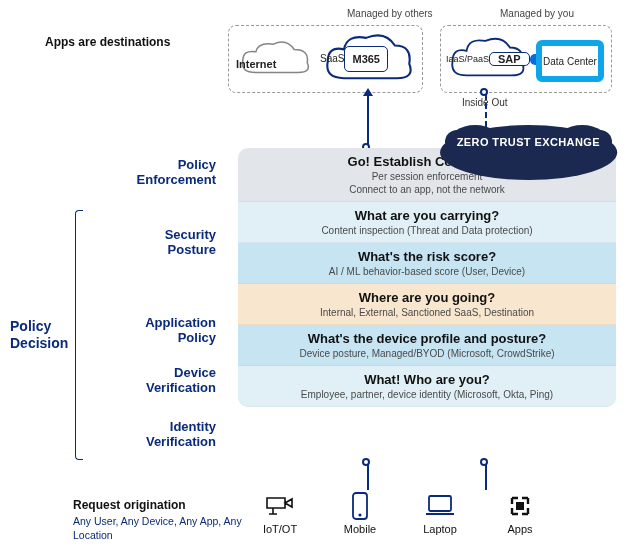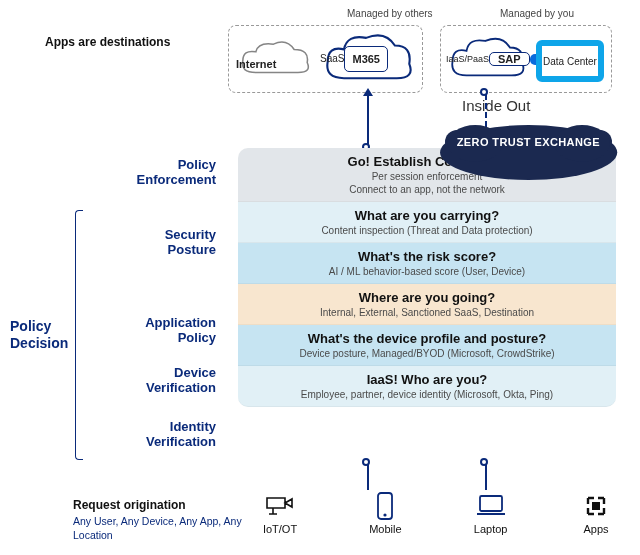--- a/index.html
+++ b/index.html
@@ -29,21 +29,21 @@
   .cloud-body { position:absolute; inset:0; display:flex; flex-direction:row; align-items:center; font-size:9px; }
 
   .cloud-internet { top:38px; left:236px; width:78px; height:46px;font-weight:bold; }
   .cloud-saas { top:30px; left:320px; width:96px; height:58px; }
   .cloud-iaas { top:30px; left:446px; width:82px; height:58px; }
   .dc-box { position:absolute; top:40px; left:536px; width:68px; height:42px; border:6px solid #0ea5e9; border-radius:6px; display:flex; align-items:center; justify-content:center; font-size:10px; background:#fff; text-align:center; }
 
   .pill { border:1.5px solid #0a2a7a; border-radius:5px; padding:6px 7px; font-weight:bold; font-size:11px; background:#fff; }
   .connector-badge { background:#0a6bdc; color:#fff; font-size:8px; border-radius:5px; padding:1px 6px; font-weight:bold; margin-top:1px; }
 
-  .inside-out { position:absolute; top:97px; left:462px; font-size:15px; color:#333; }
+  .inside-out { position:absolute; top:97px; left:462px; font-size:10px; color:#333; }
   .arrow-down { position:absolute; width:2px; background:#0a2a7a; }
   .arrow-down.dashed { background:transparent; border-left:2px dashed #0a2a7a; }
   .circle { width:8px; height:8px; border:2px solid #0a2a7a; border-radius:50%; background:#fff; position:absolute; }
 
   .zte-badge { position:absolute; top:130px; right:28px; background:#1b2950; color:#fff; border-radius:14px; padding:6px 12px; font-weight:bold; font-size:11px; text-align:center; letter-spacing:0.4px; z-index:5; }
 
   
   .stack { position:absolute; top:148px; left:238px; width:378px; border-radius:10px; overflow:visible; background:#fff; }
   .layer { padding:6px 8px; text-align:center; border-bottom:1px solid rgba(0,0,0,0.04); }
   .layer.top { border-radius:10px 10px 0 0; }
@@ -57,21 +57,21 @@
   .left-labels { position:absolute; left:0; width:230px; }
   .lbl { position:absolute; right:14px; text-align:right; font-weight:bold; font-size:13px; color:#0a2a7a; line-height:1.15; }
   .vbrace { position:absolute; left:75px; width:8px; border-left:1.5px solid #0a2a7a; border-top:1.5px solid #0a2a7a; border-bottom:1.5px solid #0a2a7a; border-radius:4px 0 0 4px; }
   .policy-decision { position:absolute; left:10px; font-weight:bold; color:#0a2a7a; font-size:14px; text-align:left; line-height:1.2; }
 
   
   .bottom-text { position:absolute; left:45px; top:498px; width:180px;margin-left:28px; }
   .bottom-text .heading { font-weight:bold; font-size:12px; color:#111; }
   .bottom-text .sub { font-size:10.5px; color:#0a2a7a; line-height:1.35; margin-top:2px; }
 
-  .bicons { position:absolute; top:492px; left:240px; right:4px; display:flex; justify-content:space-between; }
+  .bicons { position:absolute; top:492px; left:240px; right:4px; display:flex; justify-content:flex-start; }
   .bicon { display:flex; flex-direction:column; align-items:center; font-size:11px; color:#111; width:80px; }
   .bicon .ic { height:28px; display:flex; align-items:center; justify-content:center; margin-bottom:3px; }
 
   .uparrow { position:absolute; width:2px; background:#0a2a7a; }
   .triangle-up { position:absolute; width:0; height:0; border-left:5px solid transparent; border-right:5px solid transparent; border-bottom:8px solid #0a2a7a; }
   .triangle-down { position:absolute; width:0; height:0; border-left:5px solid transparent; border-right:5px solid transparent; border-top:8px solid #0a2a7a; }
 </style>
 </head>
 <body>
 
@@ -156,21 +156,21 @@
   </div>
   <div class="layer c-orange">
     <div class="q">Where are you going?</div>
     <div class="d">Internal, External, Sanctioned SaaS, Destination</div>
   </div>
   <div class="layer c-blueD">
     <div class="q">What's the device profile and posture?</div>
     <div class="d">Device posture, Managed/BYOD (Microsoft, CrowdStrike)</div>
   </div>
   <div class="layer c-blueL" style="border-radius:0 0 10px 10px">
-    <div class="q">IaaS! Who are you?</div>
+    <div class="q">What! Who are you?</div>
     <div class="d">Employee, partner, device identity (Microsoft, Okta, Ping)</div>
   </div>
 </div>
 
 <div class="left-labels">
   <div class="lbl" style="top:158px">
       <span style="display:block; width:110px">Policy Enforcement</span>
     </div>
   <div class="lbl" style="top:228px">
       <span style="display:block; width:90px">Security Posture</span>

